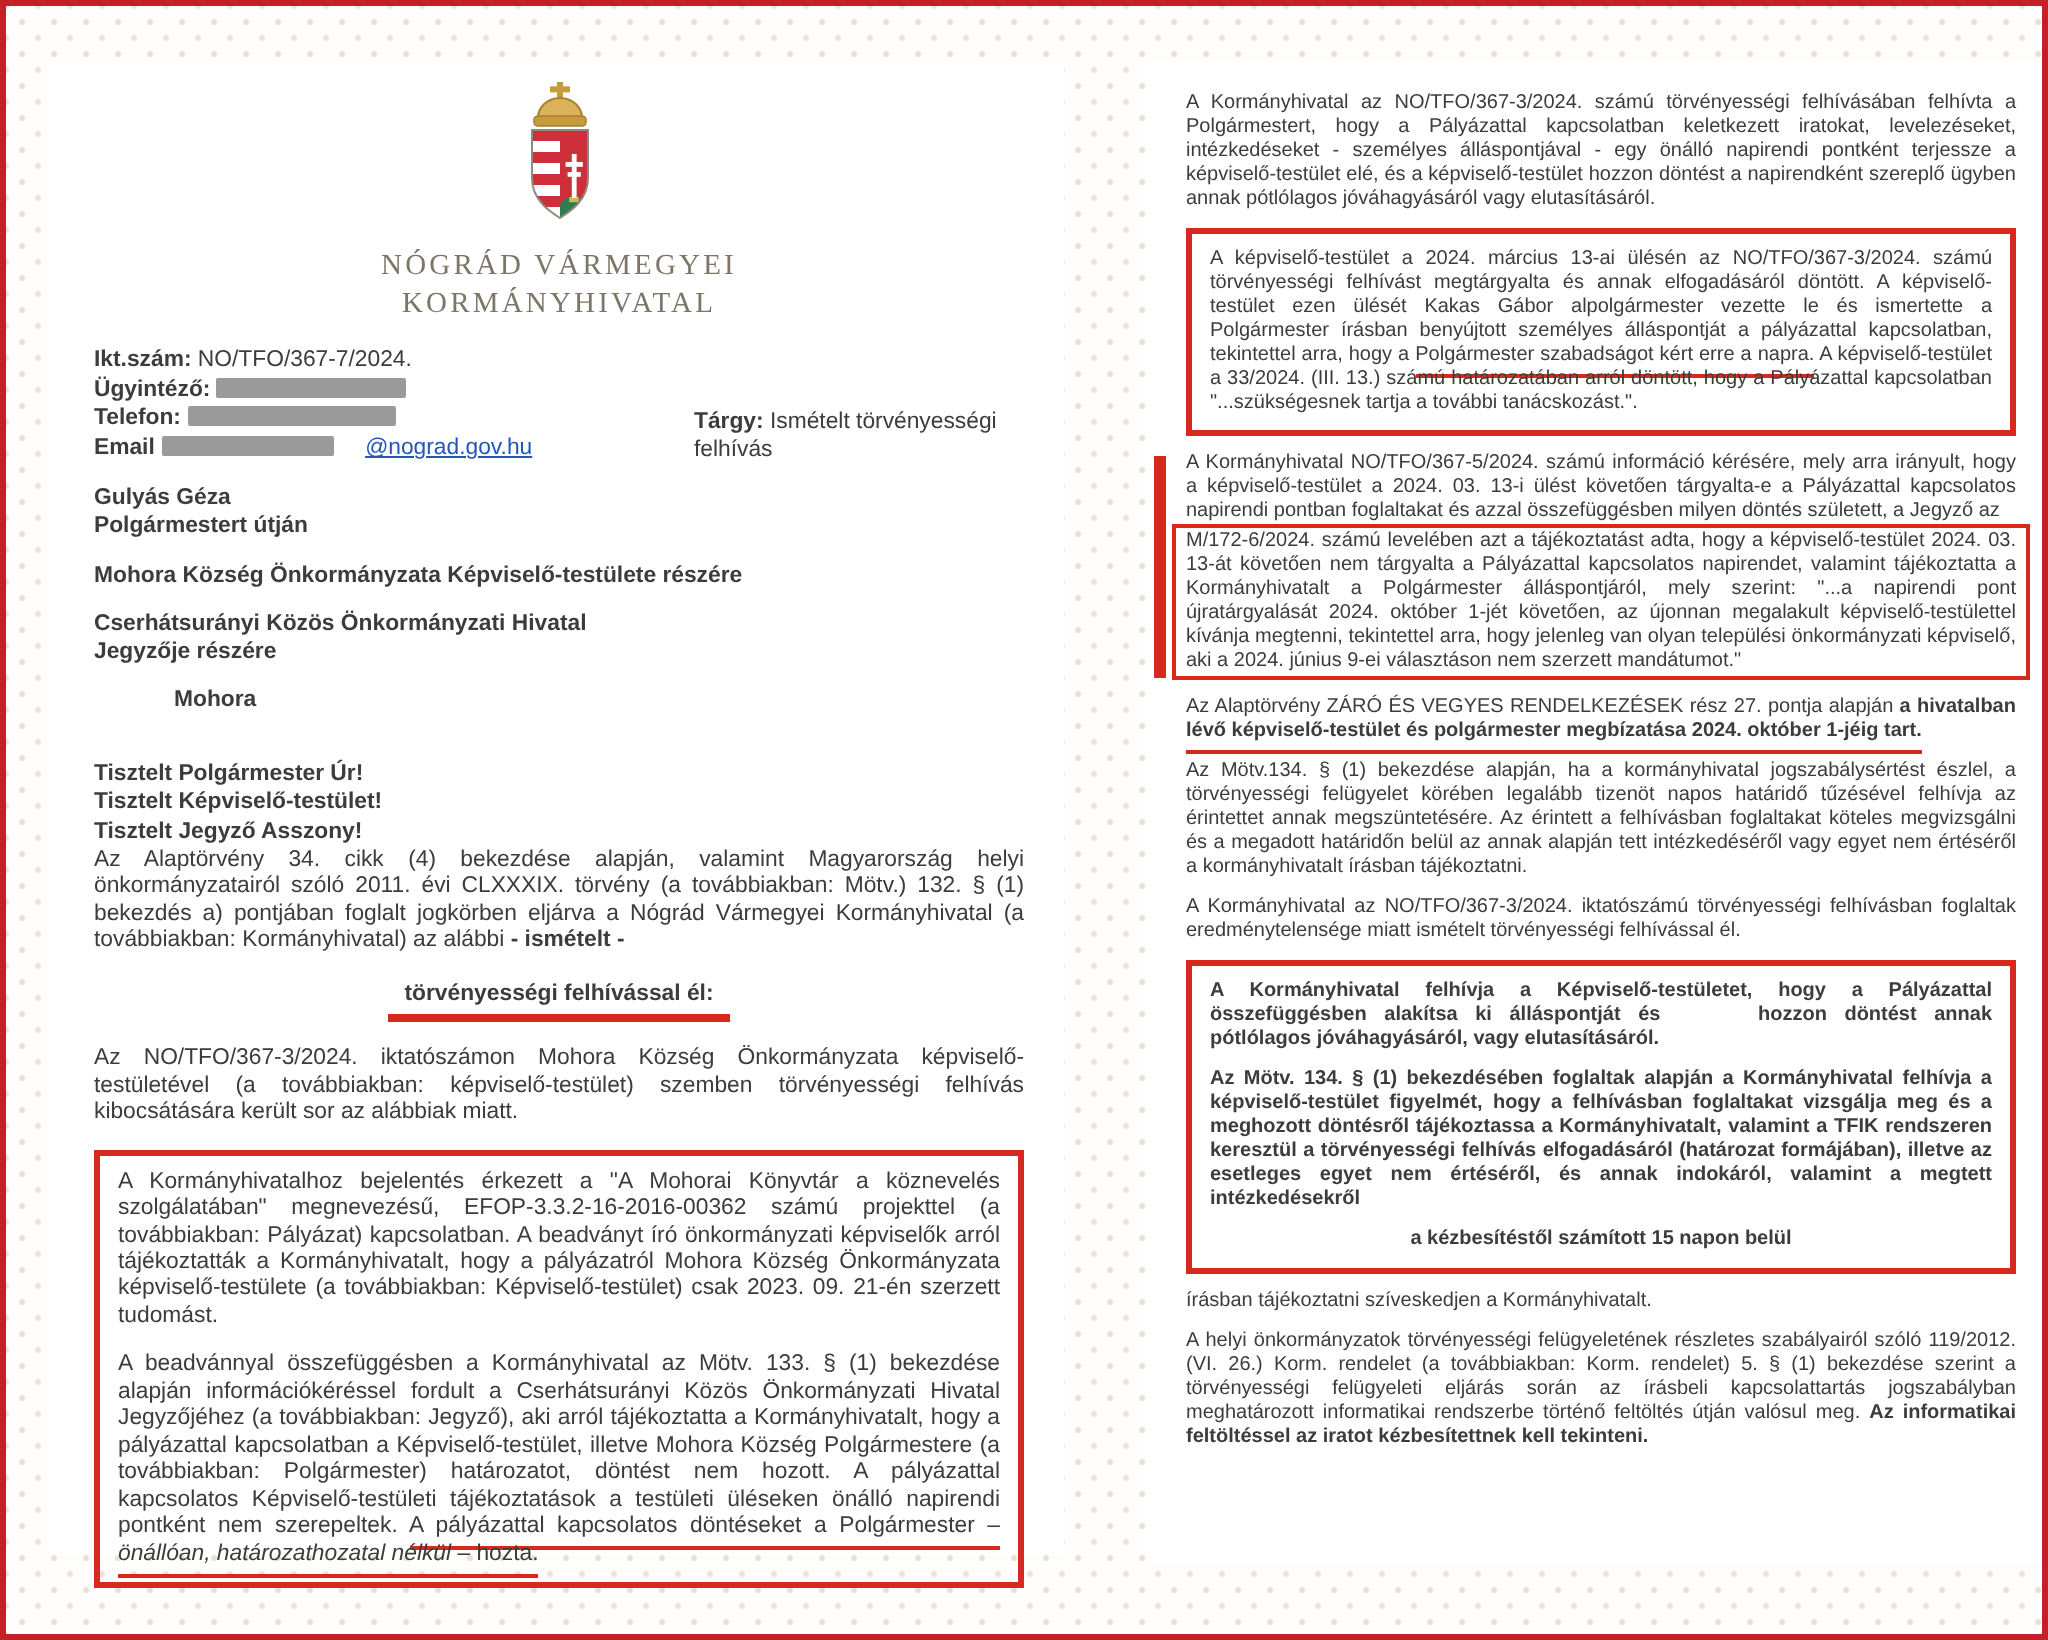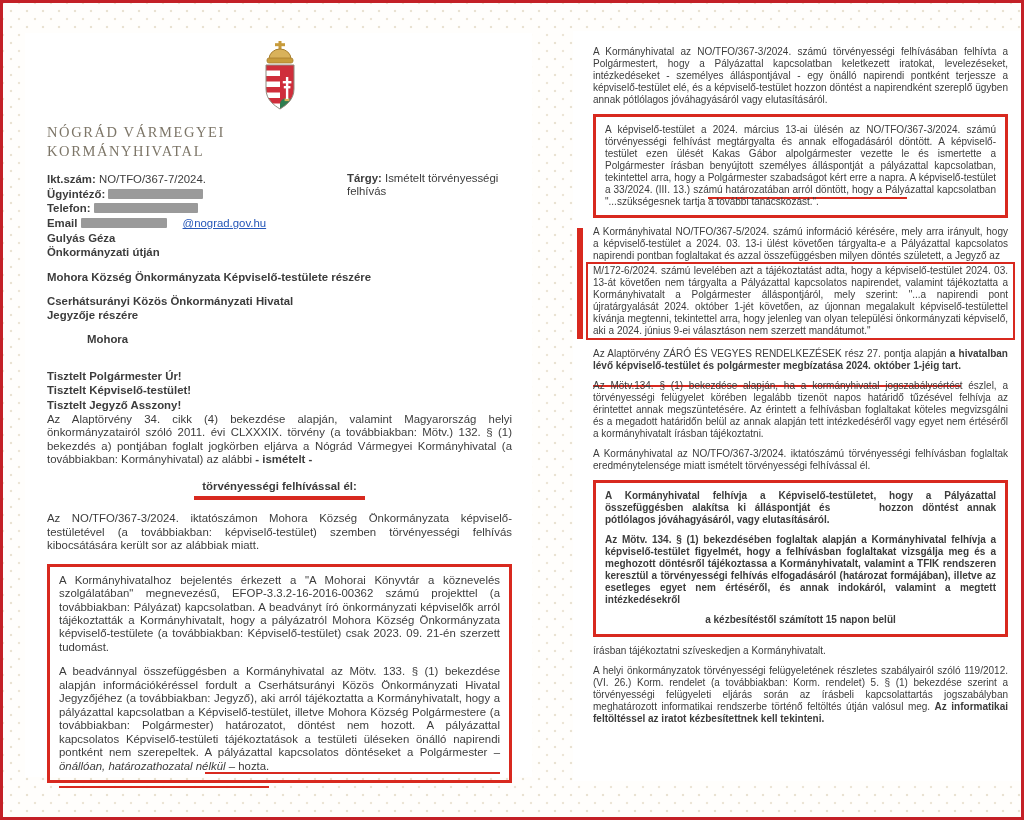--- a/index.html
+++ b/index.html
@@ -13,25 +13,25 @@
     font-family:"Liberation Sans", sans-serif;color:#3c3c3c;
   }
   .page{position:absolute;background:#ffffff;box-sizing:border-box;}
   .page-left{left:22px;top:30px;width:507px;height:744px;padding:6px 20px 0 22px;font-size:11.4px;line-height:1.18;}
   .page-right{left:570px;top:28px;width:448px;height:750px;padding:15px 13px 0 20px;font-size:10px;line-height:1.2;}
   .page-left p, .page-right p{margin:0 0 11px 0;text-align:justify;}
   .page-right p{margin-bottom:8px;}
   .b{font-weight:bold;}
   .i{font-style:italic;}
   .ublack{padding-left:40px;}
-  .ured{border-bottom:2px solid #d8291f;padding-bottom:14px;}
+  .ured{border-bottom:2px solid #d8291f;padding-bottom:4px;}
   .crest-wrap{text-align:center;margin:2px 0 3px 0;}
-  .letterhead{text-align:left;font-family:"Liberation Serif", serif;color:#7d7668;
+  .letterhead{text-align:center;font-family:"Liberation Serif", serif;color:#7d7668;
     font-size:14.5px;letter-spacing:1.6px;line-height:1.25;margin-bottom:12px;}
-  .meta{display:flex;}
+  .meta{display:flex;margin-bottom:10px;align-items:flex-end;}
   .meta-left{width:300px;line-height:1.3;}
   .meta-right{flex:1;}
   .redact{display:inline-block;height:10px;background:#9a9a9a;vertical-align:-1px;border-radius:1px;}
   .redact-r1{width:95px;} .redact-r2{width:104px;} .redact-r3{width:86px;}
   .email-link{color:#2456b8;text-decoration:underline;padding-left:16px;}
   .addr{font-weight:bold;line-height:1.25;}
   .addr .gap{height:10px;}
   .salutation{font-weight:bold;line-height:1.3;margin-top:22px;}
   .body-start{margin-top:18px;}
   .center-heading{text-align:center;margin:13px 0 12px 0;}
@@ -93,21 +93,21 @@
         <div><span class="b">Email</span> <span class="redact redact-r3"></span><span class="email-link">@nograd.gov.hu</span></div>
       </div>
       <div class="meta-right">
         <span class="b">Tárgy:</span>
         <span>Ismételt törvényességi felhívás</span>
       </div>
     </div>
 
     <div class="addr">
       <div>Gulyás Géza</div>
-      <div>Önkormányzati útján</div>
+      <div>Polgármestert útján</div>
       <div class="gap"></div>
       <div>Mohora Község Önkormányzata Képviselő-testülete részére</div>
       <div class="gap"></div>
       <div>Cserhátsurányi Közös Önkormányzati Hivatal</div>
       <div>Jegyzője részére</div>
       <div class="gap"></div>
       <div class="ublack">Mohora</div>
     </div>
 
     <div class="salutation">

